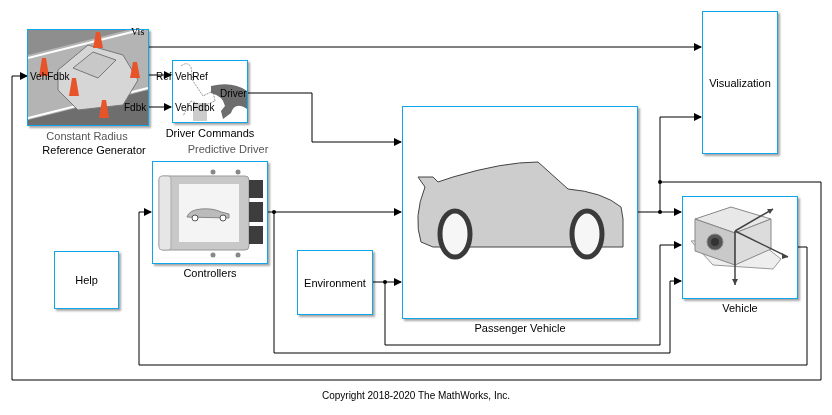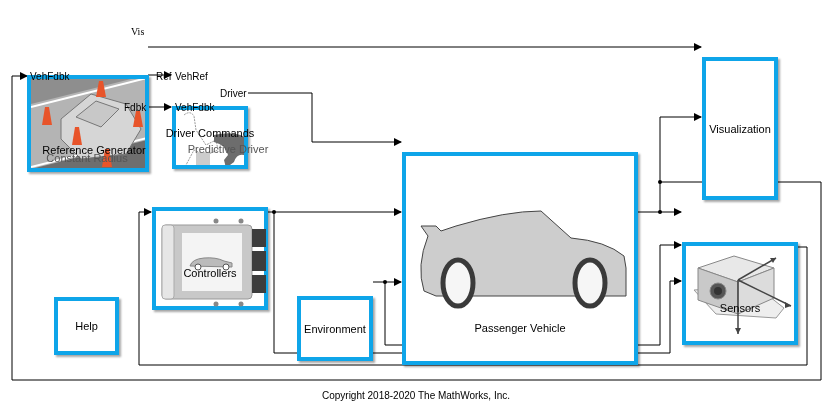--- a/index.html
+++ b/index.html
@@ -1,19 +1,19 @@
 <!DOCTYPE html>
 <html><head>
 <meta charset="utf-8">
 <style>
   html, body { margin:0; padding:0; background:#ffffff; }
   body { width:832px; height:415px; position:relative; overflow:hidden;
          font-family:"Liberation Sans", sans-serif; }
-  .blk { position:absolute; background:#fff; border:4px solid #0ea5e9;
-         box-shadow:2px 2px 2px rgba(0,0,0,0.35); box-sizing:border-box;margin-top:46px; }
+  .blk { position:absolute; background:#fff; border:1px solid #0ea5e9;
+         box-shadow:2px 2px 2px rgba(0,0,0,0.35); box-sizing:border-box; }
   .lbl { position:absolute; font-size:11px; color:#000; white-space:nowrap;
          text-align:center; transform:translateX(-50%); }
   .sub { color:#555; }
   .port { position:absolute; font-size:10px; color:#000; white-space:nowrap; }
   .center-text { position:absolute; left:0; right:0; top:50%; transform:translateY(-50%);
          text-align:center; font-size:11px; color:#000; }
   svg.wires { position:absolute; left:0; top:0; }
   .copy { position:absolute; left:0; width:832px; top:390px; text-align:center; font-size:10px; color:#000; }
 </style>
 </head>
@@ -74,21 +74,21 @@
       <polygon points="44,48 48,48 51,66 41,66"></polygon>
       <polygon points="74,70 78,70 81,88 71,88"></polygon>
     </g>
   </svg>
 </div>
 <span class="port" style="left:30px;top:71px;">VehFdbk</span>
 <span class="port" style="left:131px;top:26px;font-family:Liberation Serif, serif;">Vis</span>
 <span class="port" style="left:146px;top:71px;margin-left:10px;">Ref</span>
 <span class="port" style="left:124px;top:102px;">Fdbk</span>
 <span class="lbl" style="left:94px;top:129px;margin-top:15px;">Reference Generator</span>
-<span class="lbl sub" style="left:87px;top:152px;">Constant Radius</span>
+<span class="lbl sub" style="left:87px;top:130px;">Constant Radius</span>
 
 <div class="blk" style="left:172px;top:60px;width:76px;height:63px;overflow:hidden;">
   <svg width="74" height="61" style="position:absolute;left:0;top:0;">
     <path d="M8,5 Q14,0 18,6 L20,20 L30,35 L40,30 L42,40 L30,45 L18,40 L10,55" fill="none" stroke="#999" stroke-dasharray="2,1"></path>
     <rect x="20" y="42" width="14" height="18" fill="#ccc"></rect>
     <path d="M38,25 Q60,20 74,30 L74,48 Q62,40 58,52 L50,58 L48,50 L52,45 Q50,35 38,32 z" fill="#6d6d6d"></path>
   </svg>
 </div>
 <span class="port" style="left:175px;top:71px;">VehRef</span>
 <span class="port" style="left:175px;top:102px;">VehFdbk</span>
@@ -147,15 +147,15 @@
     <g stroke="#444" stroke-width="1.5" fill="none">
       <line x1="52" y1="34" x2="90" y2="12"></line>
       <line x1="52" y1="34" x2="105" y2="60"></line>
       <line x1="52" y1="34" x2="52" y2="88"></line>
     </g>
     <polygon points="90,12 84,12 87,17" fill="#444"></polygon>
     <polygon points="105,60 99,56 99,62" fill="#444"></polygon>
     <polygon points="52,88 49,82 55,82" fill="#444"></polygon>
   </svg>
 </div>
-<span class="lbl" style="left:740px;top:302px;">Sensors</span>
+<span class="lbl" style="left:740px;top:302px;">Vehicle</span>
 
 <div class="copy">Copyright 2018-2020 The MathWorks, Inc.</div>
 
 </body></html>

